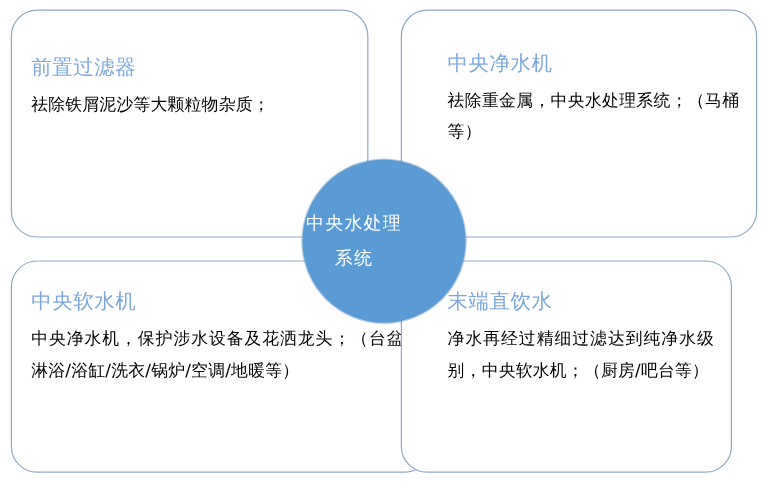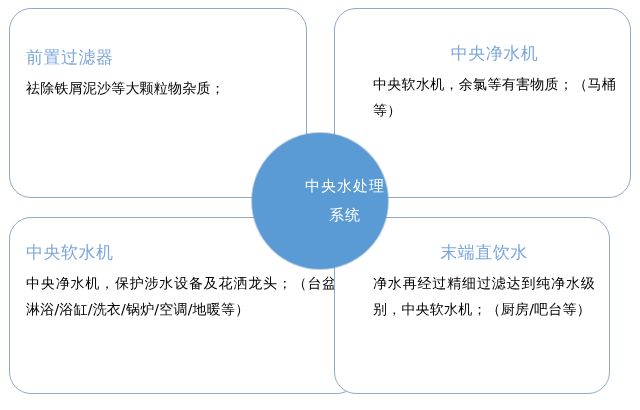--- a/index.html
+++ b/index.html
@@ -53,21 +53,21 @@
     margin-bottom: 6px;
   }
   .card-body {
     color: #000000;
     font-size: 14px;
     line-height: 26px;
     letter-spacing: 0.2px;
     text-align: justify;
   }
   .align-left  .card-title { text-align: left; }
-  .align-right .card-title { text-align: center; }
+  .align-right .card-title { text-align: left; }
 
   
   #card-top-left     { left: 9px;   top: 8px;    width: 298px; height: 190px; }
   #card-top-right    { left: 334px; top: 8px;    width: 297px; height: 190px; }
   #card-bottom-left  { left: 9px;   top: 217px;  width: 350px; height: 177px; }
   #card-bottom-right { left: 334px; top: 217px;  width: 276px; height: 177px; }
 
   #card-top-left .card-inner     { top: 36px; }
   #card-top-right .card-inner    { top: 32px; left: 38px; right: 14px; }
   #card-bottom-left .card-inner  { top: 22px; }
@@ -77,21 +77,21 @@
   #hub {
     position: absolute;
     left: 252px;
     top: 133px;
     width: 136px;
     height: 136px;
     border-radius: 50%;
     background: #5b9bd5;
     display: flex;
     align-items: center;
-    justify-content: flex-end;
+    justify-content: flex-start;
     box-shadow: 0 0 0 1px rgba(70,120,170,0.35);
   }
   #hub-label {
     color: #ffffff;
     font-size: 15px;
     line-height: 29px;
     text-align: center;
     letter-spacing: 1px;
     width: 86px;
     word-break: break-all;
@@ -114,21 +114,21 @@
   <div class="card align-left" id="card-top-left">
     <div class="card-inner">
       <div class="card-title">前置过滤器</div>
       <div class="card-body">祛除铁屑泥沙等大颗粒物杂质；</div>
     </div>
   </div>
 
   <div class="card align-right" id="card-top-right">
     <div class="card-inner">
       <div class="card-title">中央净水机</div>
-      <div class="card-body">中央软水机，余氯等有害物质；（马桶等）</div>
+      <div class="card-body">祛除重金属，中央水处理系统；（马桶等）</div>
     </div>
   </div>
 
   <div class="card align-left" id="card-bottom-left">
     <div class="card-inner">
       <div class="card-title">中央软水机</div>
       <div class="card-body">中央净水机，保护涉水设备及花洒龙头；（台盆/淋浴/浴缸/洗衣/锅炉/空调/地暖等）</div>
     </div>
   </div>
 

